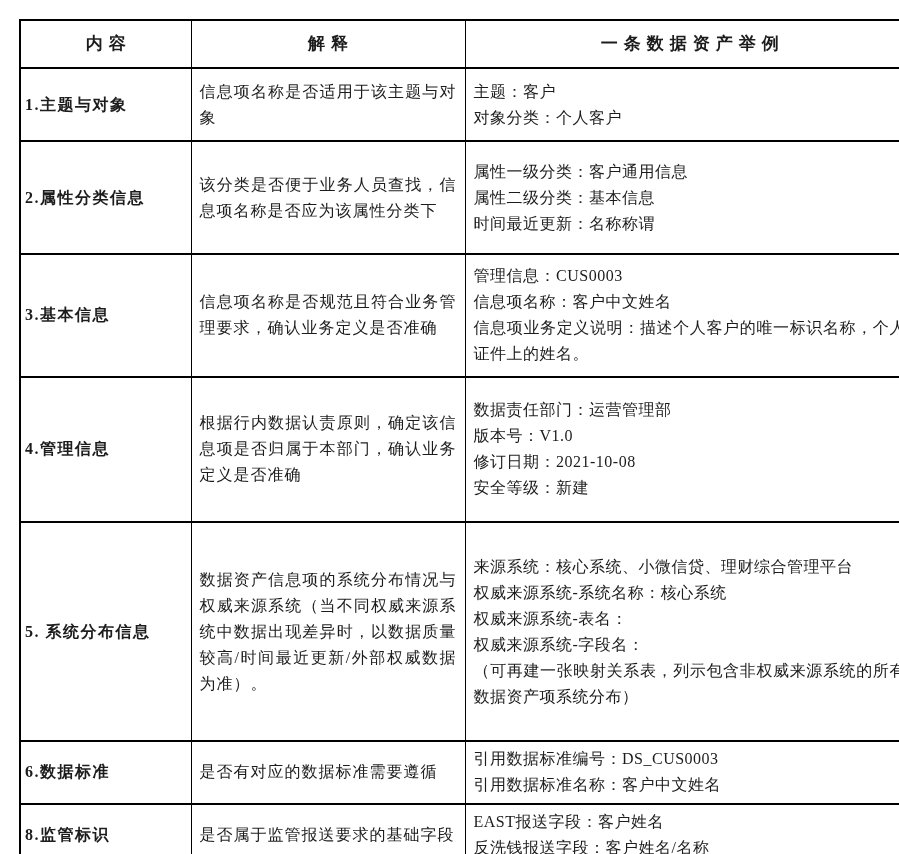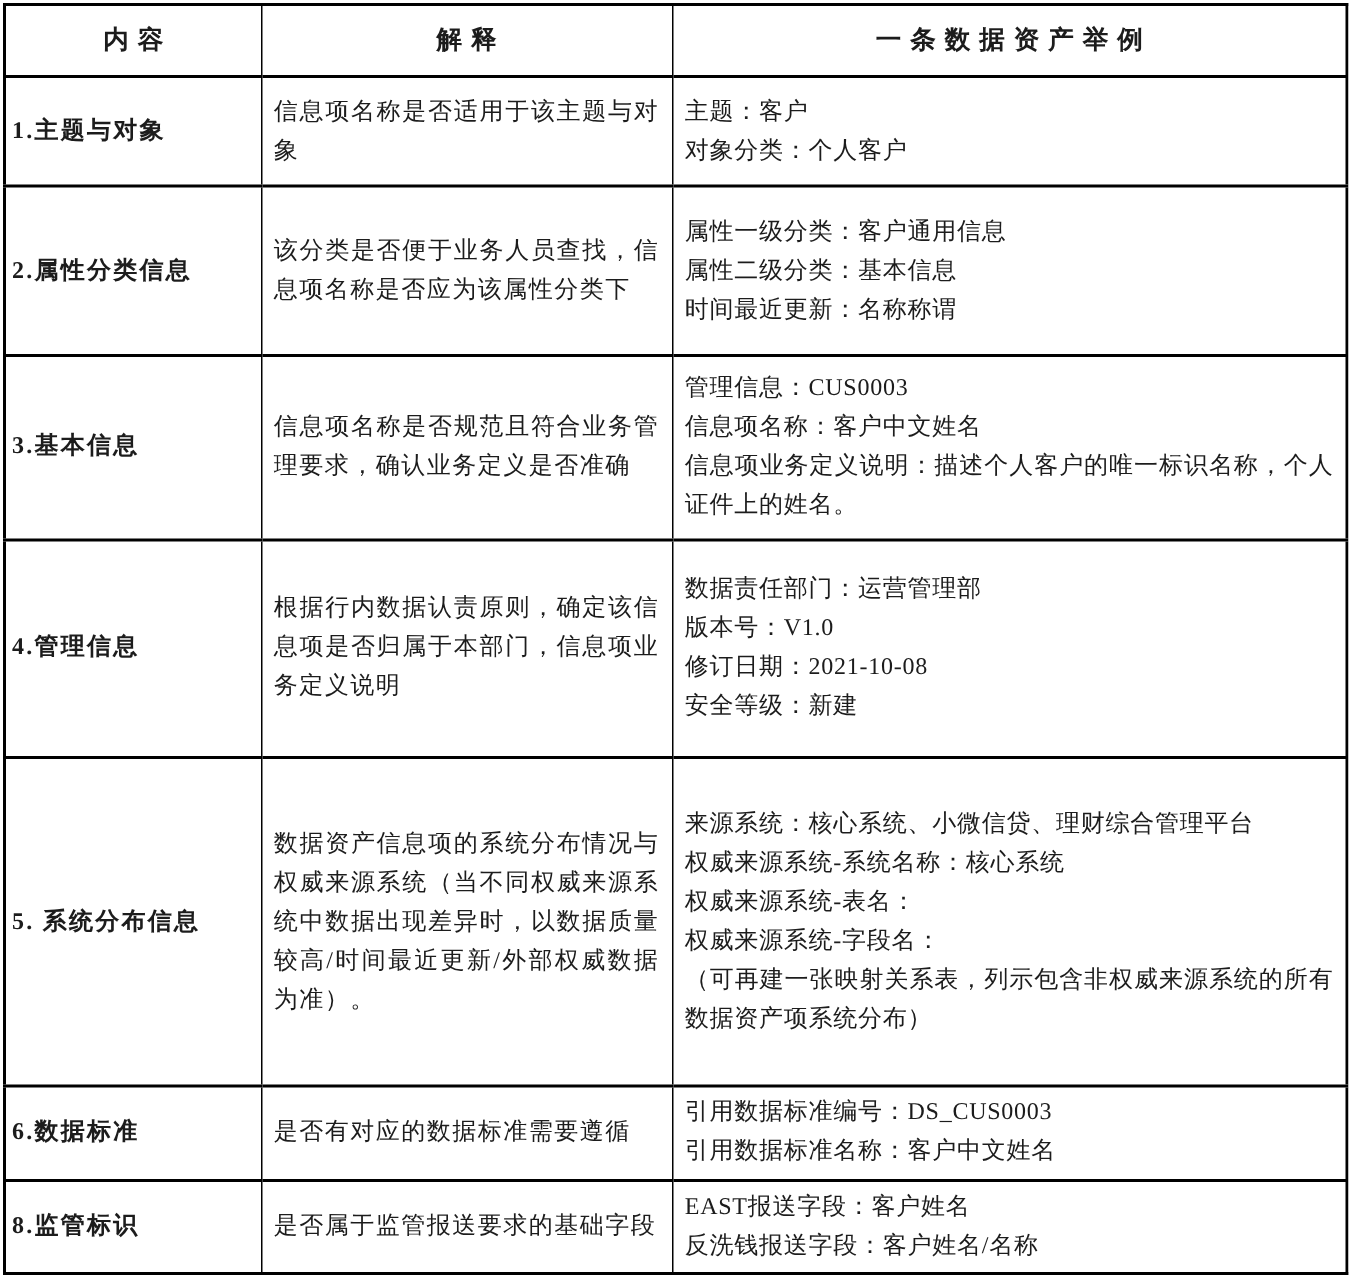--- a/index.html
+++ b/index.html
@@ -3,21 +3,21 @@
 <meta charset="utf-8">
 <style>
   * { box-sizing: border-box; }
   html, body {
     margin: 0; padding: 0;
     width: 899px; height: 854px;
     background: #ffffff;
     font-family: "Liberation Serif", "DejaVu Serif", serif;
     color: #1c1c1c;
   }
-  .page { width: 899px; height: 854px; padding: 2px; }
+  .page { width: 899px; height: 854px; padding: 19px; }
   table.asset-table {
     border-collapse: collapse;
     table-layout: fixed;
     width: 895px; height: 848px;
     border: 2px solid #000;
     background: #fff;
   }
   th, td {
     border: 1px solid #000;
     font-size: 16px;
@@ -94,21 +94,21 @@
         <td class="c1">3.基本信息</td>
         <td class="c2">信息项名称是否规范且符合业务管理要求，确认业务定义是否准确</td>
         <td class="c3">
           <div class="line">管理信息：CUS0003</div>
           <div class="line">信息项名称：客户中文姓名</div>
           <div class="line">信息项业务定义说明：描述个人客户的唯一标识名称，个人证件上的姓名。</div>
         </td>
       </tr>
       <tr style="height:135px">
         <td class="c1">4.管理信息</td>
-        <td class="c2">根据行内数据认责原则，确定该信息项是否归属于本部门，信息项业务定义说明</td>
+        <td class="c2">根据行内数据认责原则，确定该信息项是否归属于本部门，确认业务定义是否准确</td>
         <td class="c3">
           <div class="line">数据责任部门：运营管理部</div>
           <div class="line">版本号：V1.0</div>
           <div class="line">修订日期：2021-10-08</div>
           <div class="line">安全等级：新建</div>
         </td>
       </tr>
       <tr style="height:204px">
         <td class="c1">5. 系统分布信息</td>
         <td class="c2">数据资产信息项的系统分布情况与权威来源系统（当不同权威来源系统中数据出现差异时，以数据质量较高/时间最近更新/外部权威数据为准）。</td>

